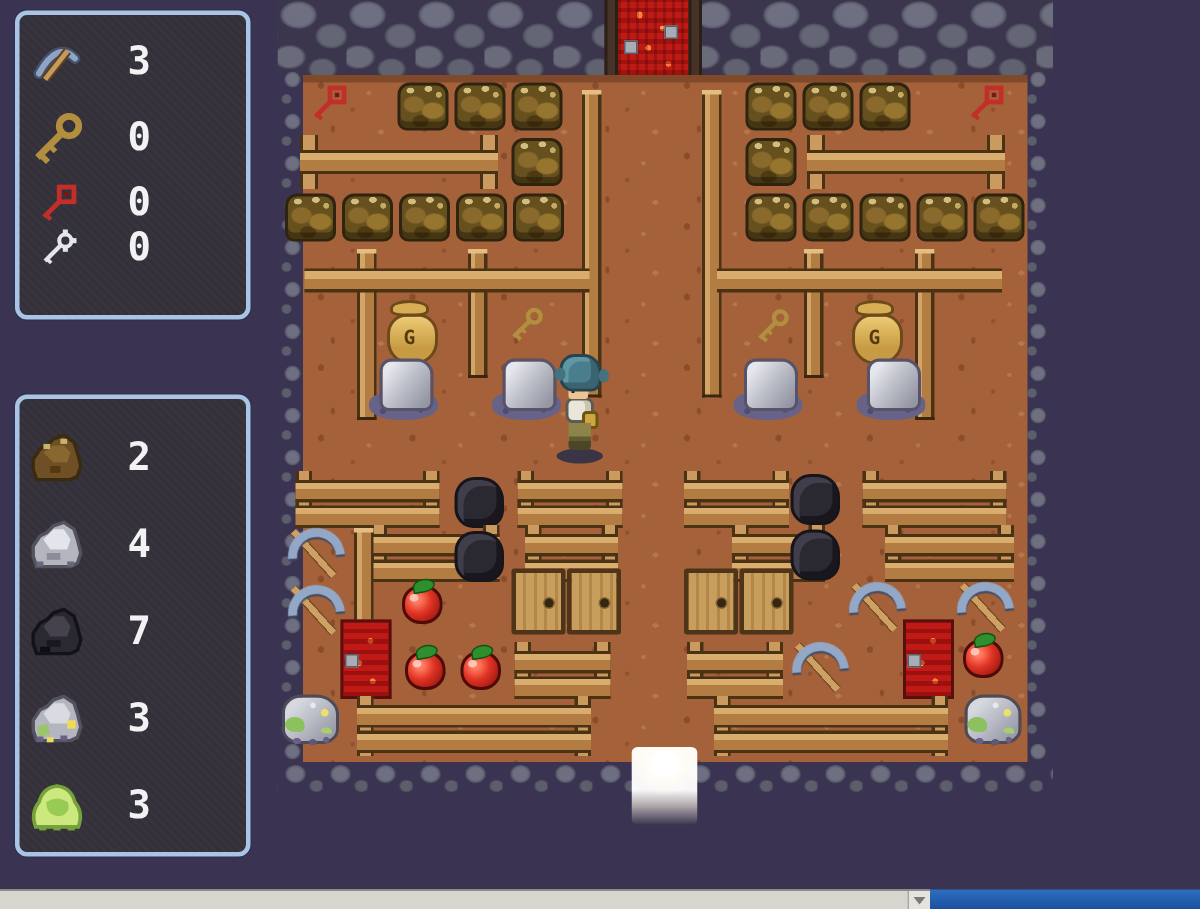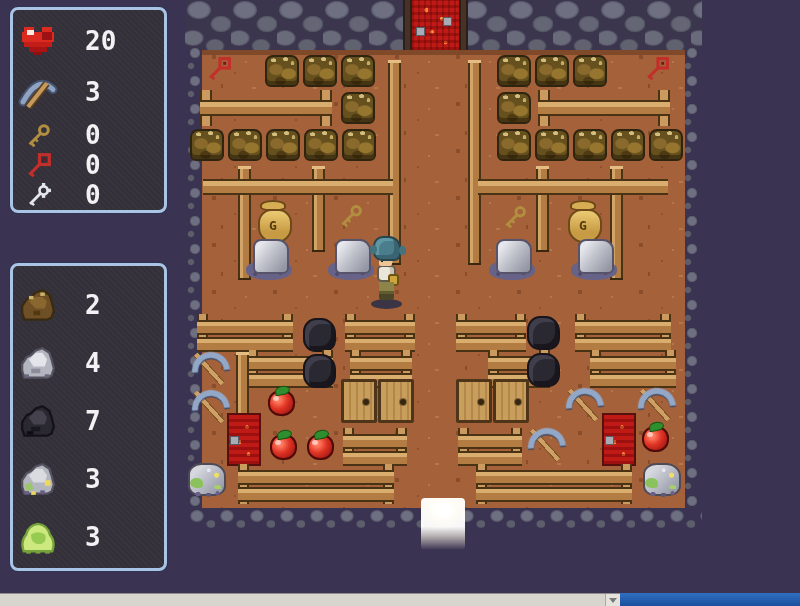--- a/index.html
+++ b/index.html
@@ -293,35 +293,20 @@
         <i class="pl-face"></i>
         <i class="pl-eye"></i>
         <i class="pl-hair"></i>
       </div>
       <div class="ent e-exit-light" style="left: 421px; top: 498px;"></div>
     </div>
 
   <aside id="stats-panel" class="panel">
       <div class="row">
         <span class="icn">
-          <svg viewBox="0 0 13 13" shape-rendering="crispEdges">
-            <rect x="1" y="1" width="4" height="2" fill="#db2b20"></rect>
-            <rect x="8" y="1" width="4" height="2" fill="#db2b20"></rect>
-            <rect x="0" y="3" width="13" height="4" fill="#db2b20"></rect>
-            <rect x="1" y="7" width="11" height="2" fill="#c21d18"></rect>
-            <rect x="3" y="9" width="7" height="2" fill="#a81414"></rect>
-            <rect x="5" y="11" width="3" height="1" fill="#8f0f10"></rect>
-            <rect x="2" y="2" width="3" height="2" fill="#ffe9e2"></rect>
-            <rect x="8" y="3" width="4" height="3" fill="#9c1114"></rect>
-          </svg>
-        </span>
-        <span class="val">20</span>
-      </div>
-      <div class="row">
-        <span class="icn">
           <svg viewBox="0 0 16 16">
             <path d="M2 12 Q8 1 14 7" fill="none" stroke="#44526e" stroke-width="3.6" stroke-linecap="round"></path>
             <path d="M2 12 Q8 1 14 7" fill="none" stroke="#8fa3c2" stroke-width="2" stroke-linecap="round"></path>
             <line x1="4" y1="14" x2="11.5" y2="4.5" stroke="#5e401c" stroke-width="3"></line>
             <line x1="4" y1="14" x2="11.5" y2="4.5" stroke="#c59a5f" stroke-width="1.6"></line>
           </svg>
         </span>
         <span class="val">3</span>
       </div>
       <div class="row">

